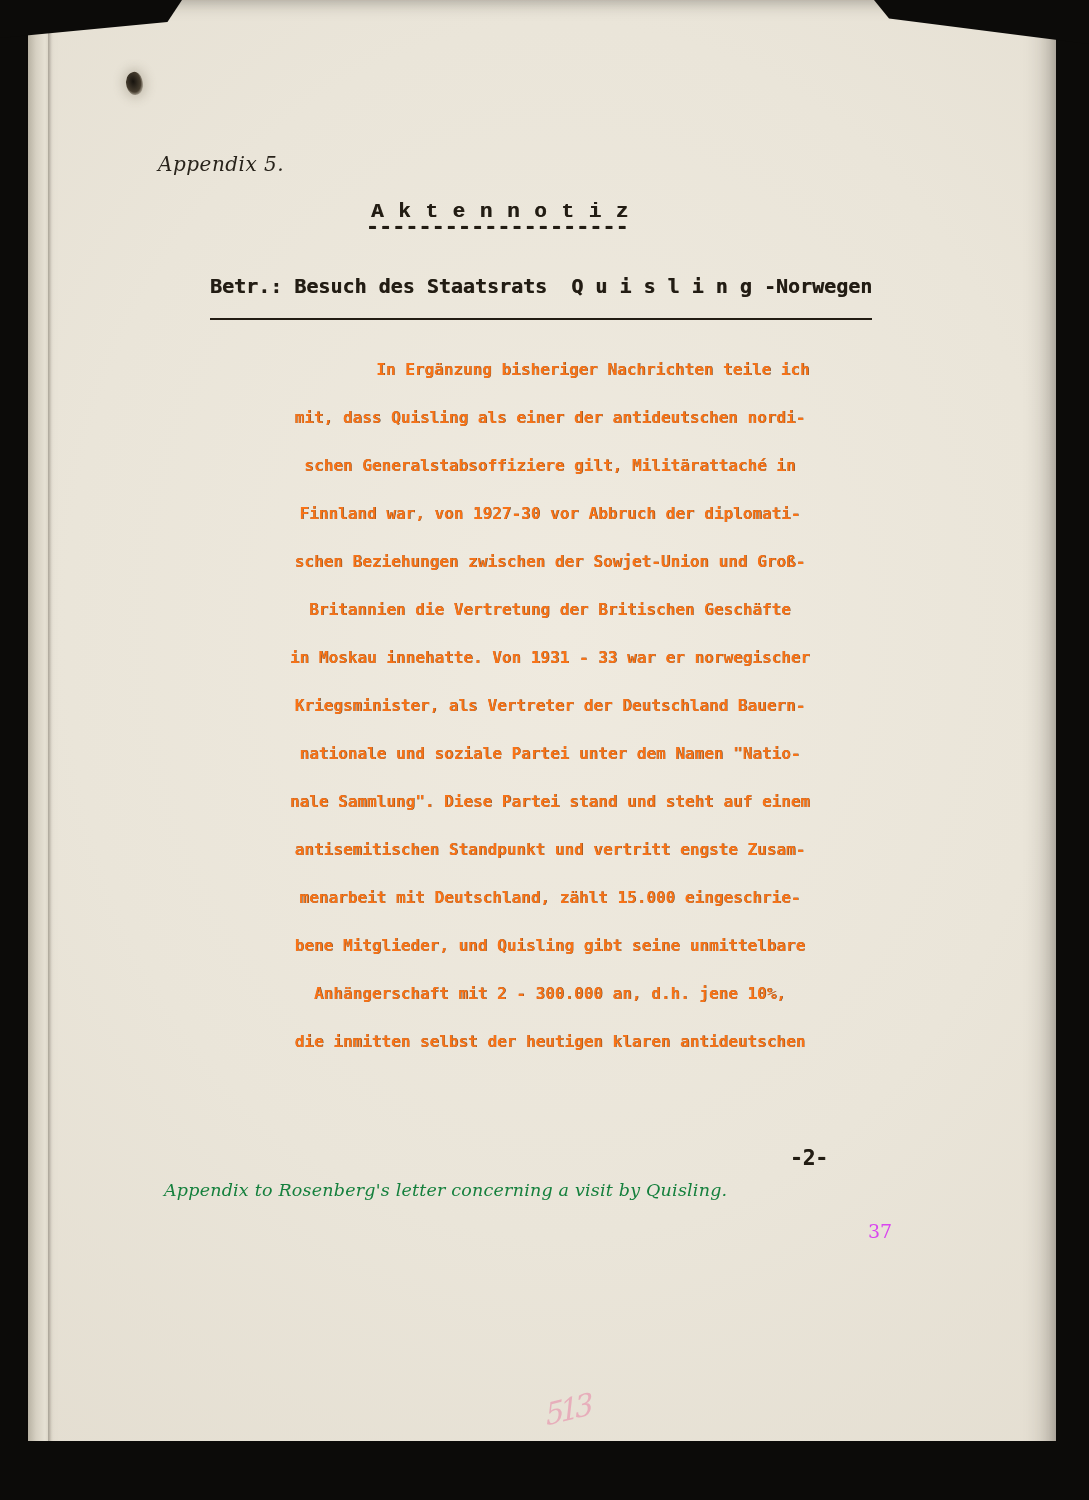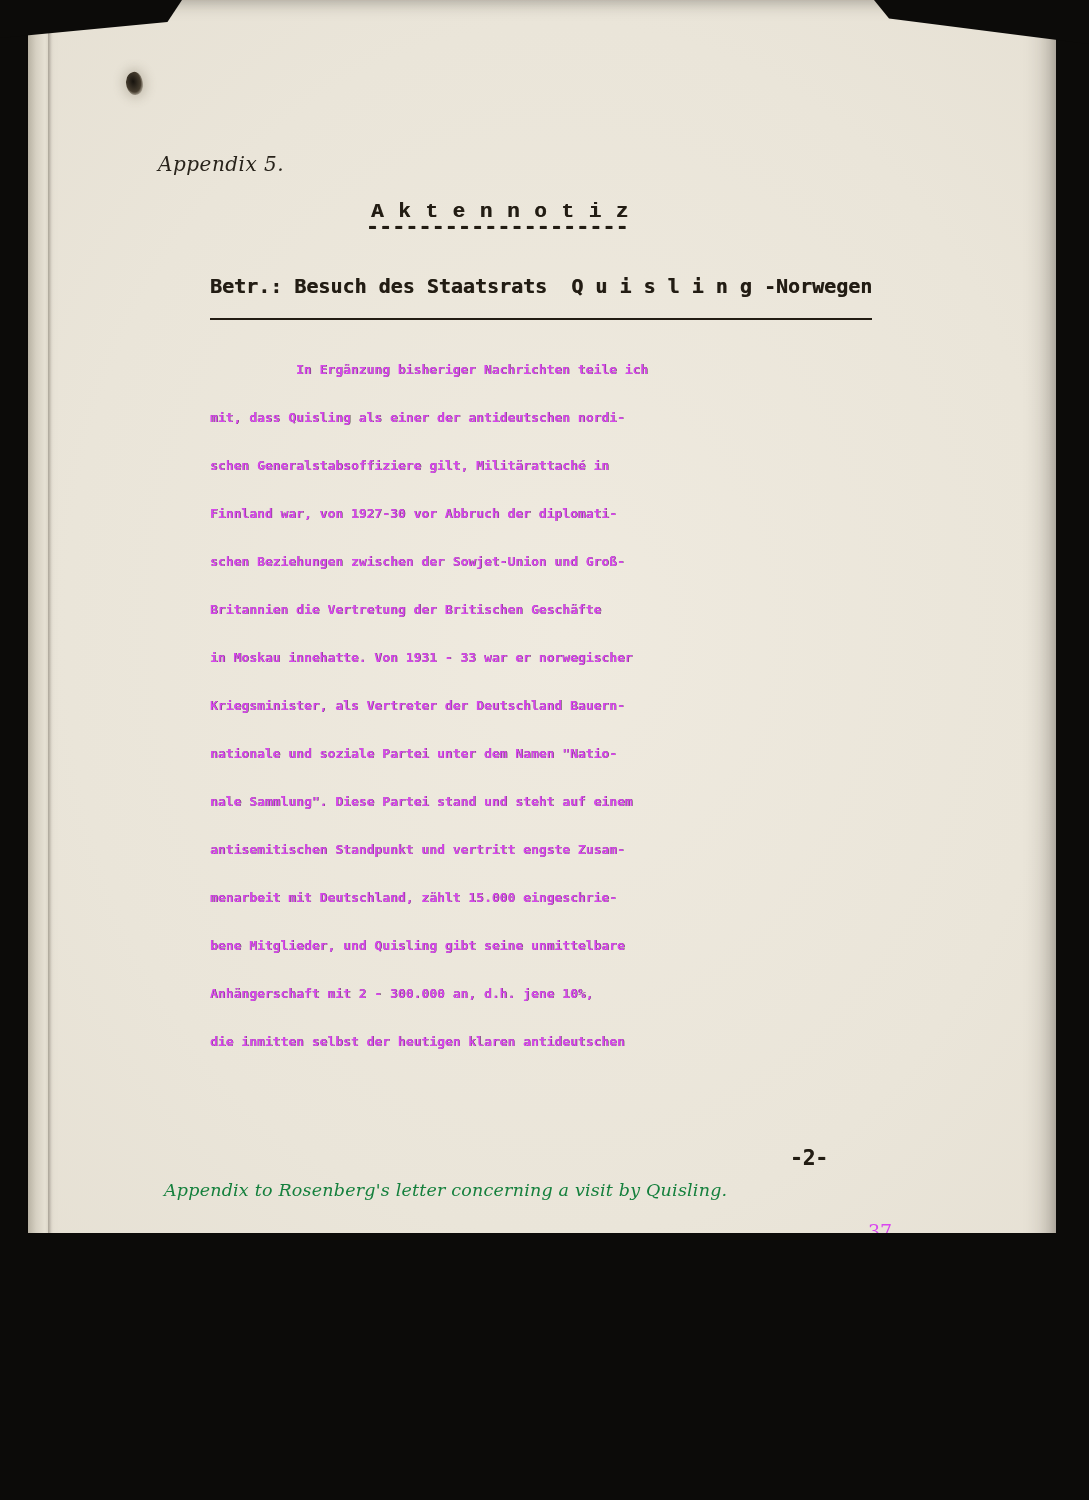--- a/index.html
+++ b/index.html
@@ -1,19 +1,19 @@
 <!DOCTYPE html>
 <html><head>
 <meta charset="utf-8">
 <style>
   html, body { margin: 0; padding: 0; background: #0c0b09; }
   .scan {
     position: relative;
     width: 1089px;
-    height: 1233px;
+    height: 1441px;
     background: #0c0b09;
     overflow: hidden;
     font-family: "DejaVu Serif", serif;
   }
   .paper {
     position: absolute;
     left: 28px; top: 0; width: 1028px; height: 1500px;
     background:
       radial-gradient(ellipse 900px 1100px at 52% 42%, #efeadf 0%, #eae5d9 55%, #e3ddd0 100%);
     box-shadow:
@@ -70,26 +70,27 @@
     border-bottom: 2.5px solid #221c13;
     padding-bottom: 20px;
   }
   .body-block {
     position: absolute;
     left: 210px; top: 346px; width: 680px;
   }
   .body-block .line {
     font-family: "DejaVu Sans Mono", "Liberation Mono", monospace;
     font-weight: bold;
-    font-size: 13px;
-    color: #d946ef;
+    font-size: 16px;
+    color: #f97316;
     white-space: pre;
     height: 48px;
     line-height: 48px;
     text-shadow: 0.4px 0 0 rgba(34,28,19,0.8);
+    text-align: center;
   }
   .body-block .line.indent { padding-left: 86px; }
   .typed-pn { left: 790px; top: 1146px; font-size: 21px; }
   .caption {
     position: absolute;
     left: 164px; top: 1180px;
     font: italic 17.5px "DejaVu Serif", serif;
     color: #15803d;
     letter-spacing: 0.2px;
   }

